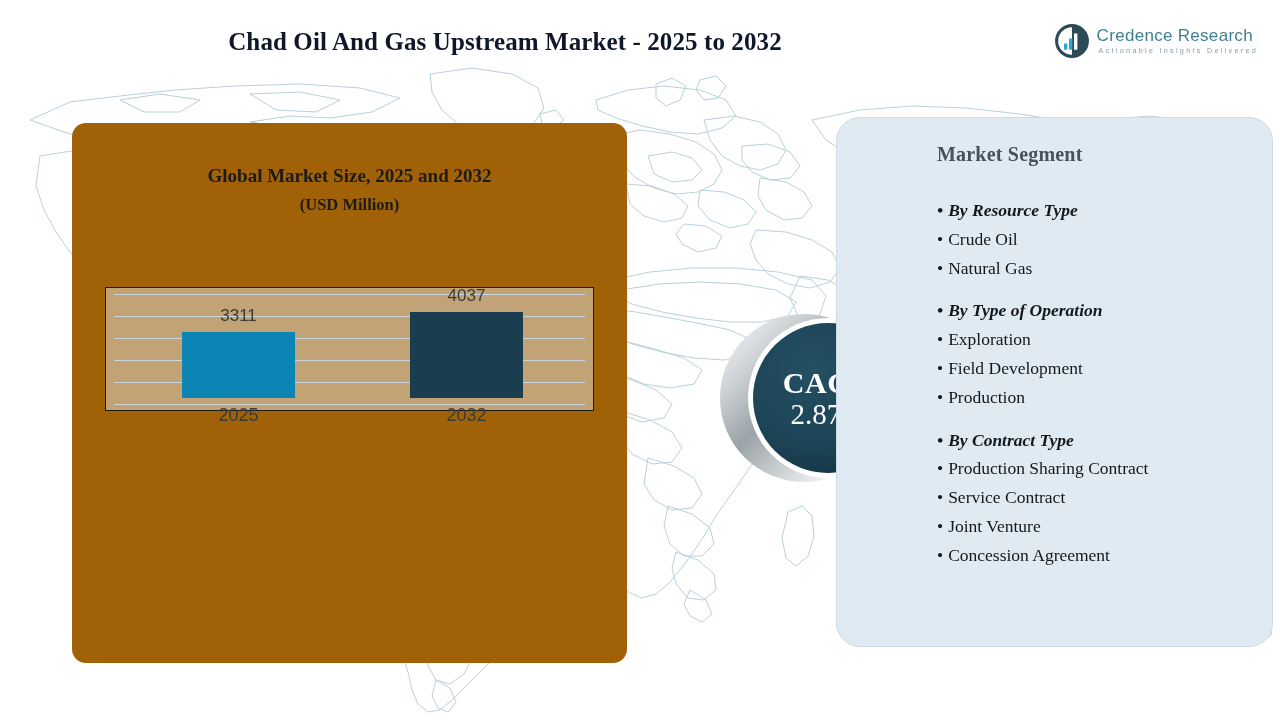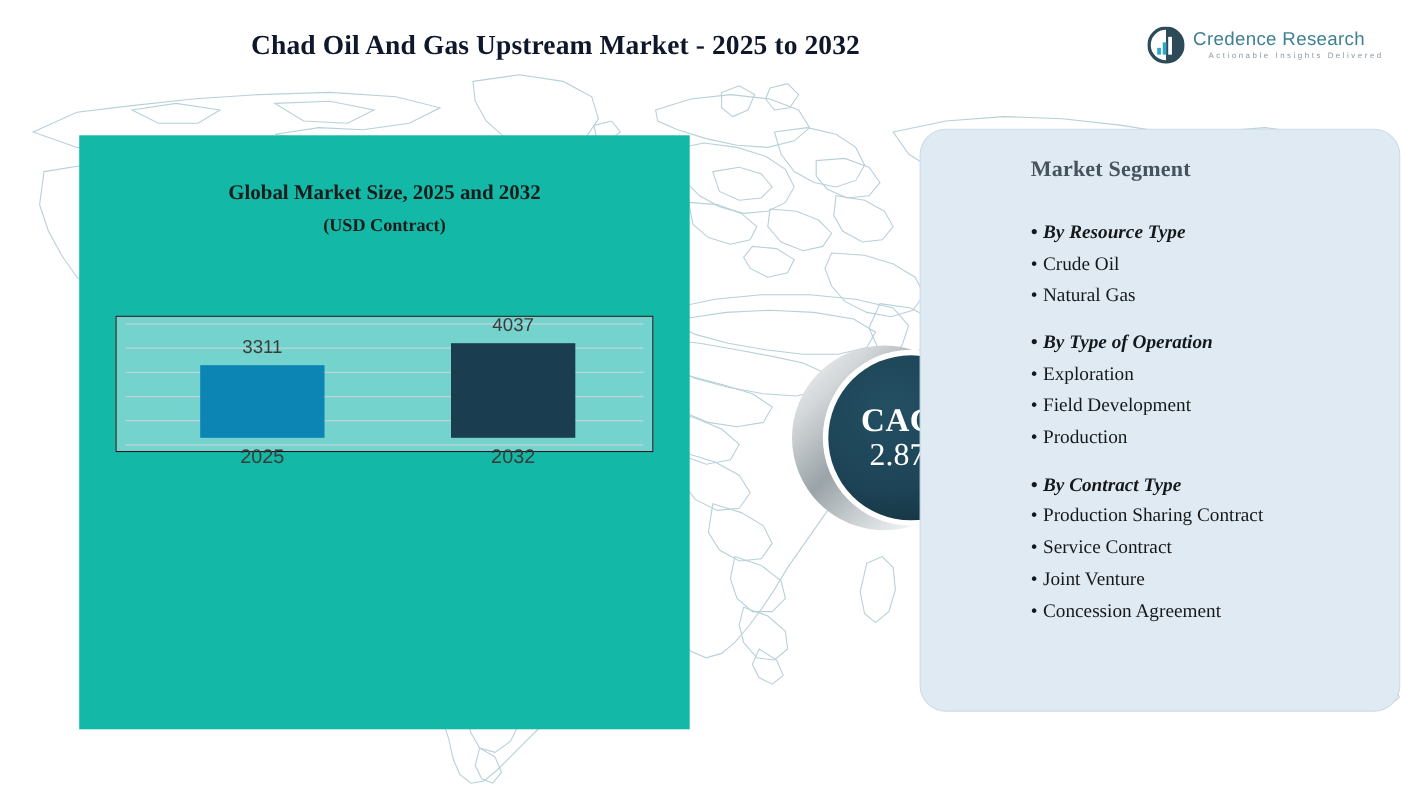--- a/index.html
+++ b/index.html
@@ -42,29 +42,30 @@
   #brand-text { display:flex; flex-direction:column; line-height:1; }
   #brand-name {
     font-family:"Liberation Sans", sans-serif;
     font-size:17px; color:#3f7f93; letter-spacing:0.3px;
     white-space:nowrap;
   }
   #brand-tag {
     font-family:"Liberation Sans", sans-serif;
     font-size:7.2px; color:#8a9aa3;
     letter-spacing:2.3px;
-    margin-top:3px; margin-left:14px;
+    margin-top:3px; margin-left:2px;
     white-space:nowrap;
   }
 
   
   #left-panel {
     position:absolute; left:72px; top:123px;
     width:555px; height:540px;
-    background:#14b8a6;
+    background:#a16207;
+    border-radius:14px;
   }
   #chart-heading {
     position:absolute; left:0; top:42px; width:555px;
     text-align:center;
     font-size:19px; font-weight:bold; color:#1b1b1b;
     white-space:nowrap;
   }
   #chart-subheading {
     position:absolute; left:0; top:72px; width:555px;
     text-align:center;
@@ -264,21 +265,21 @@
       </svg>
     </span>
     <span id="brand-text">
       <span id="brand-name">Credence Research</span>
       <span id="brand-tag">Actionable Insights Delivered</span>
     </span>
   </div>
 
   <div id="left-panel">
     <div id="chart-heading">Global Market Size, 2025 and 2032</div>
-    <div id="chart-subheading">(USD Contract)</div>
+    <div id="chart-subheading">(USD Million)</div>
 
     <div id="graph-box">
       <div id="grid">
           <div class="gridline" style="top: 6px;"></div>
           <div class="gridline" style="top: 28px;"></div>
           <div class="gridline" style="top: 50px;"></div>
           <div class="gridline" style="top: 72px;"></div>
           <div class="gridline" style="top: 94px;"></div>
           <div class="gridline" style="top: 116px;"></div>
         </div>

